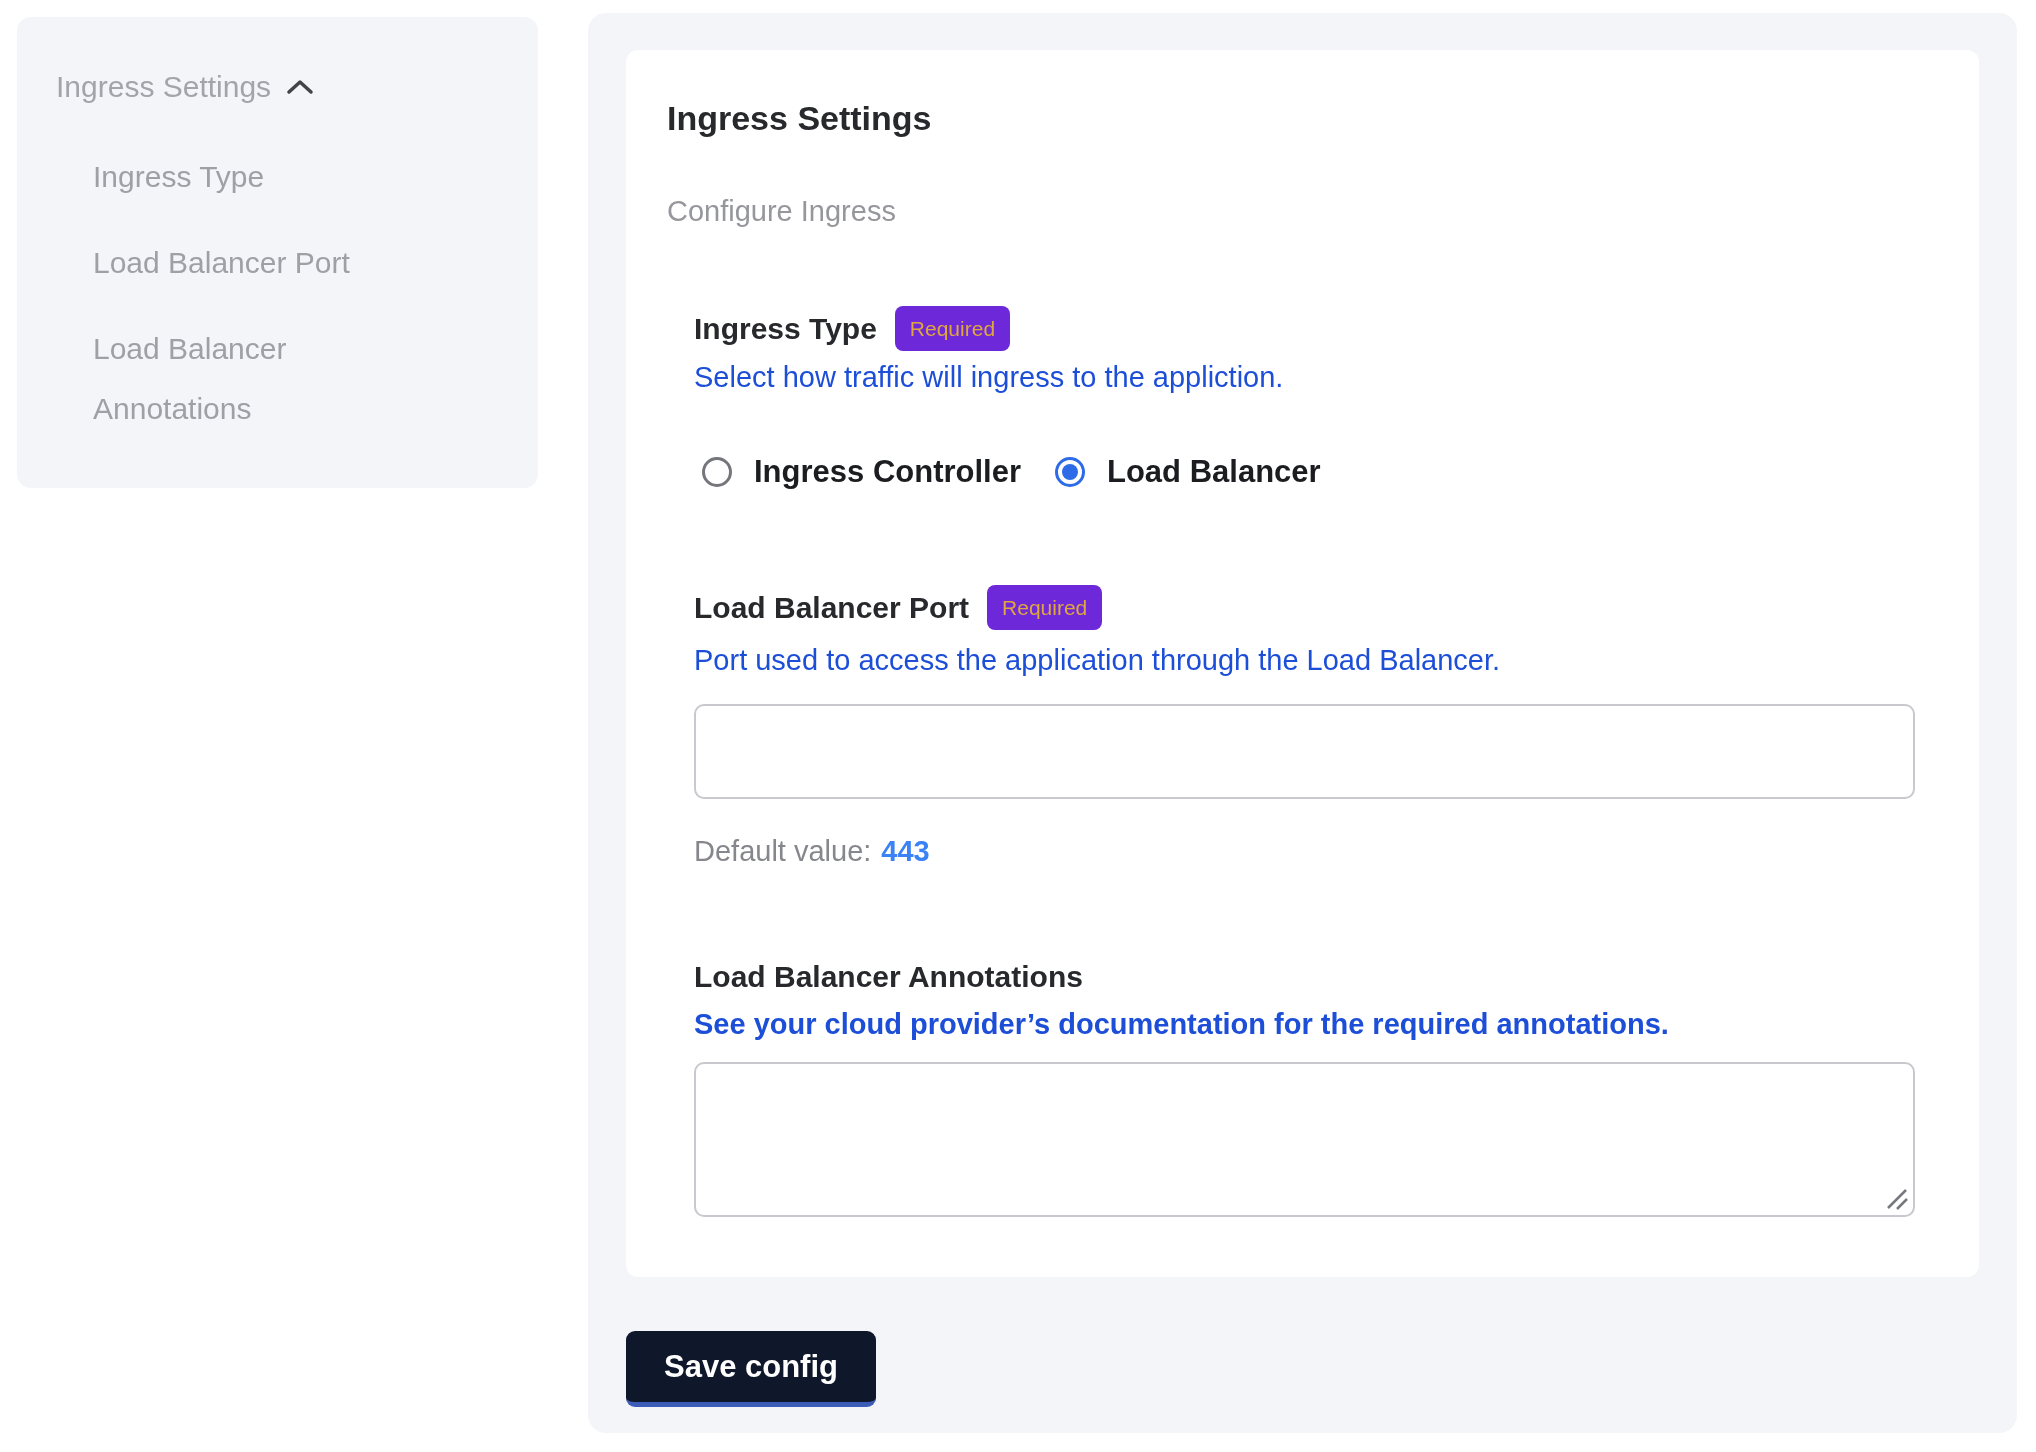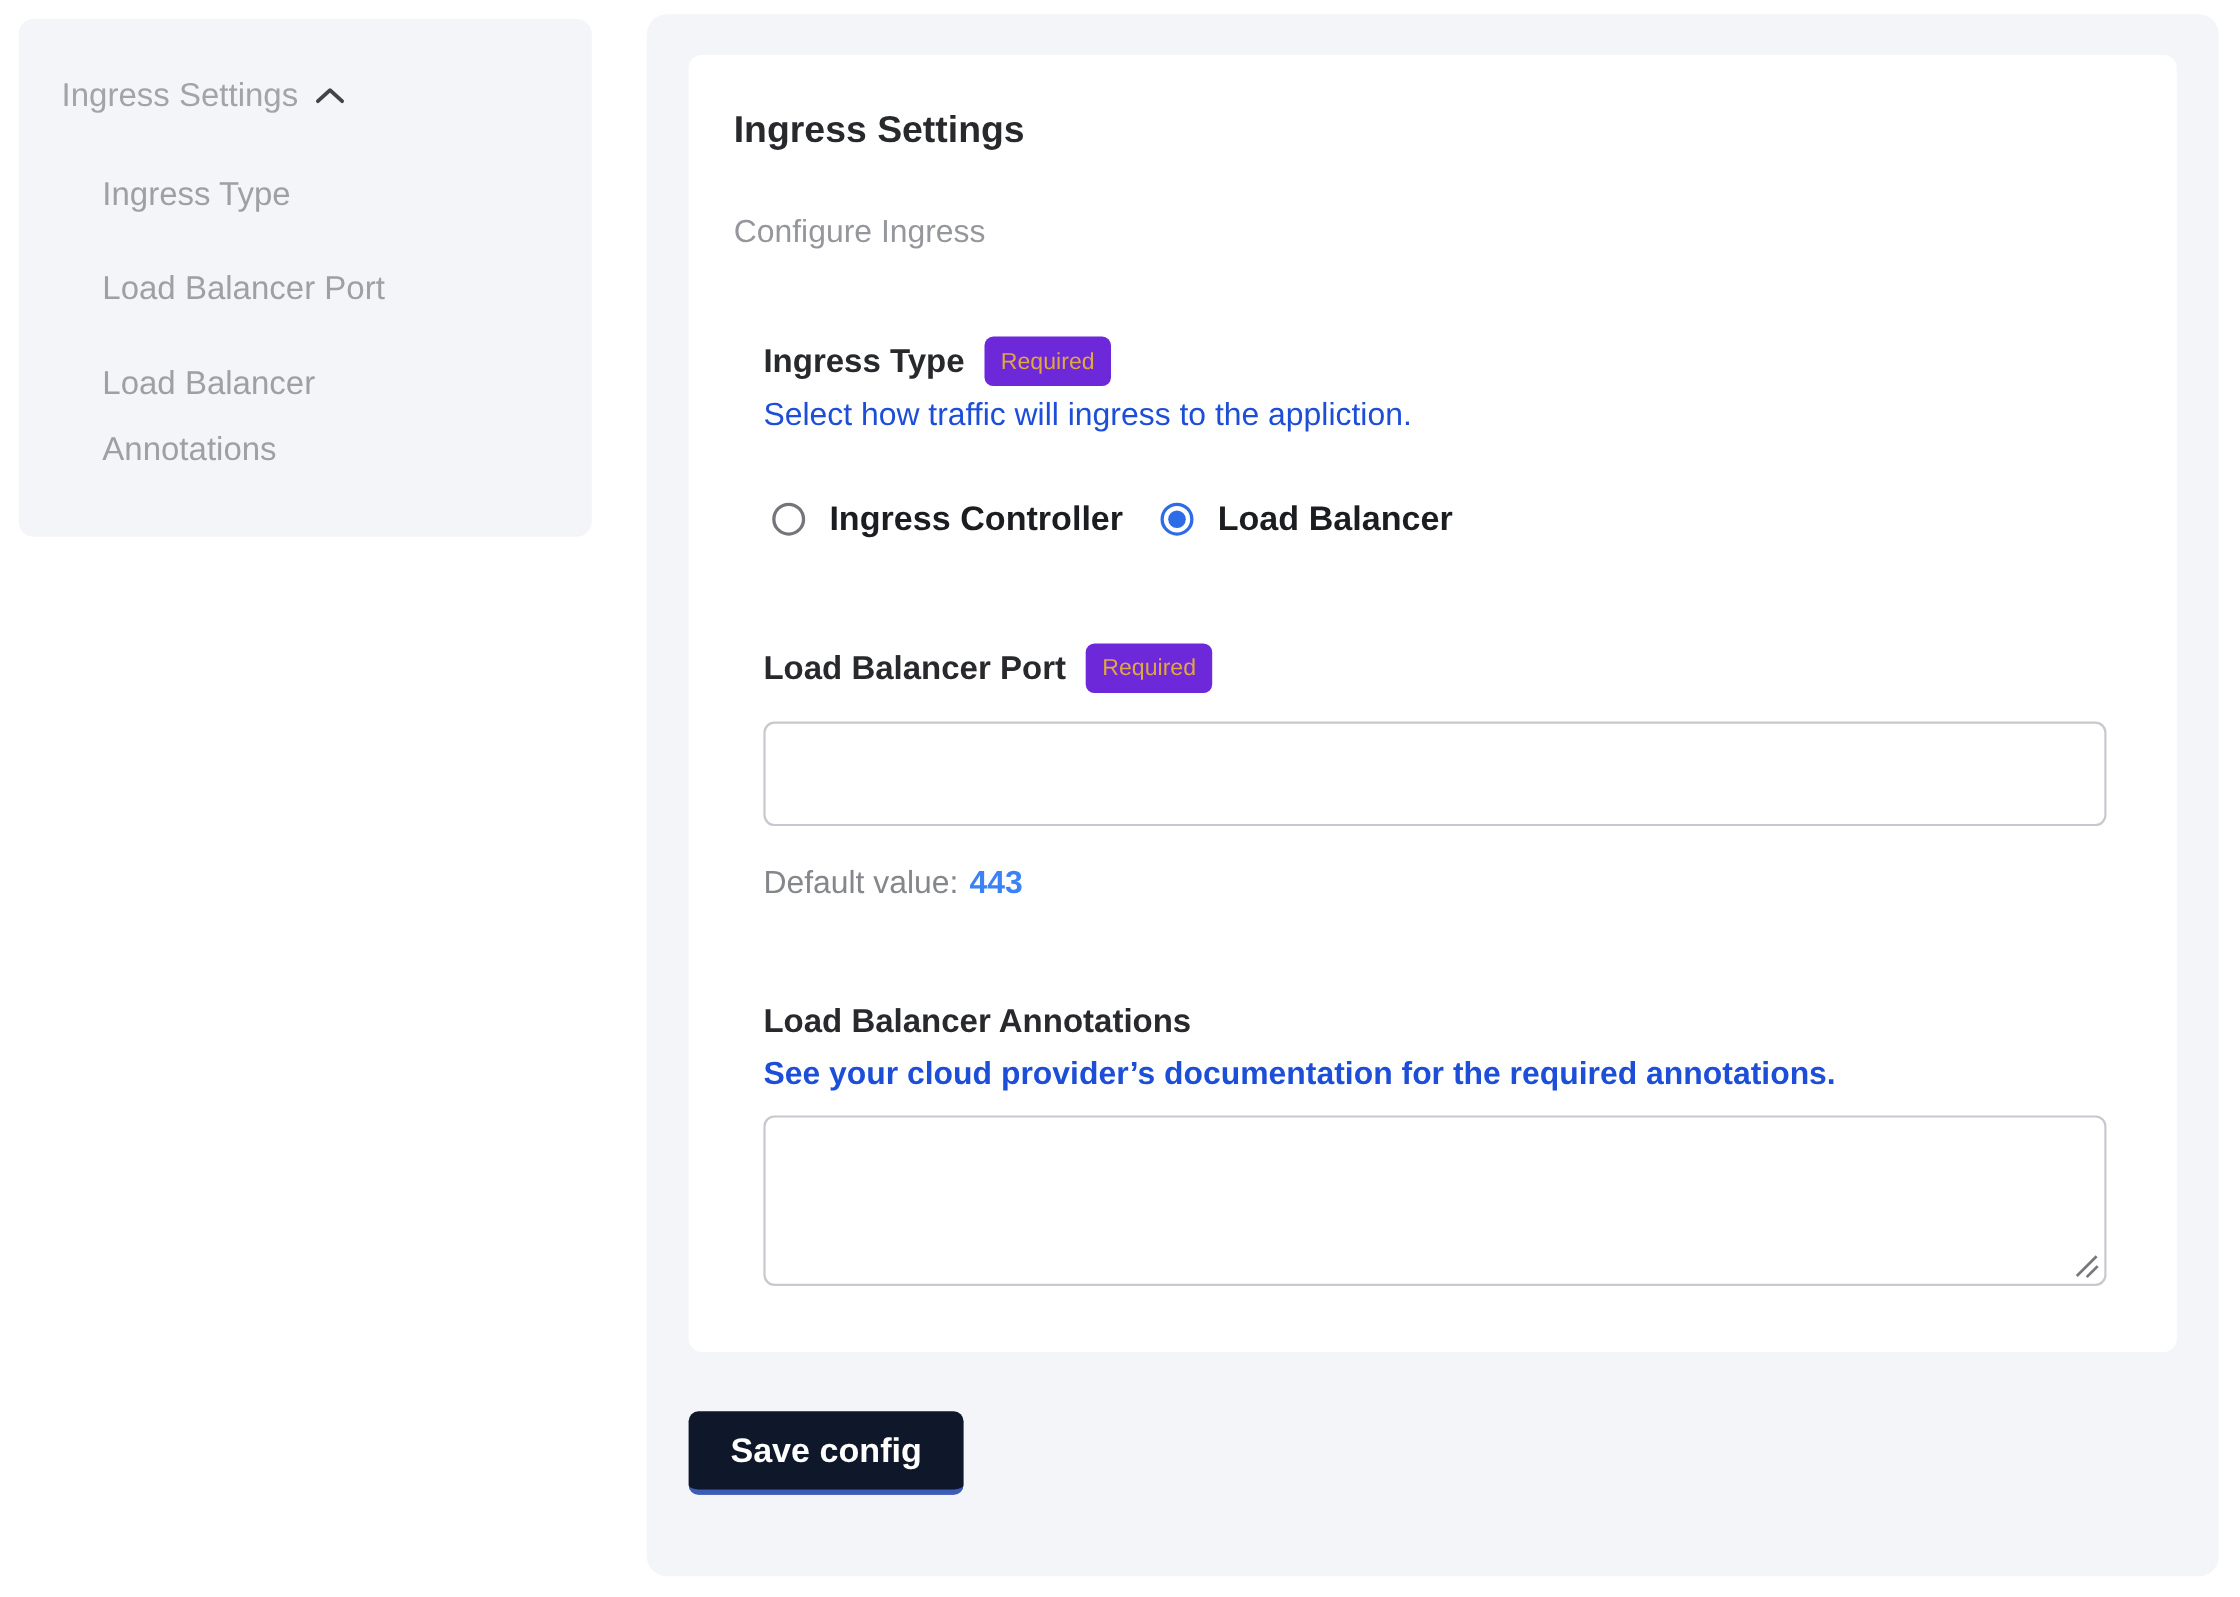--- a/index.html
+++ b/index.html
@@ -259,20 +259,21 @@
             <span class="radio-label">Load Balancer</span>
           </div>
         </div>
       </div>
 
       <div class="section section-lb-port">
         <div class="section-heading-row">
           <span class="section-heading">Load Balancer Port</span>
           <span class="required-badge">Required</span>
         </div>
+        <div class="section-desc">Port used to access the application through the Load Balancer.</div>
 
         <input class="text-input" type="text" value="" style="">
 
         <div class="default-row">
           <span>Default value:</span><span class="default-value">443</span>
         </div>
       </div>
 
       <div class="section section-lb-annotations">
         <div class="section-heading-row">

